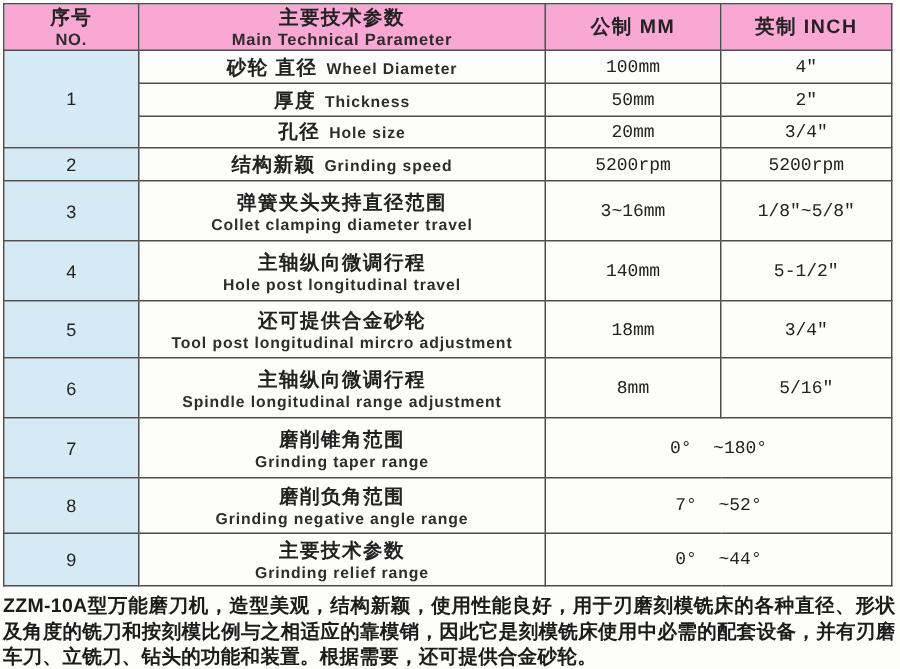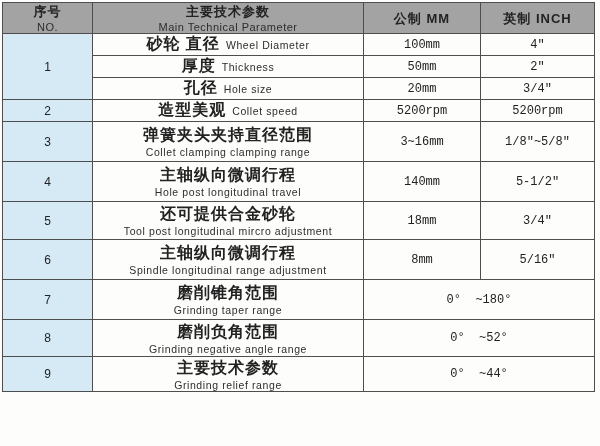--- a/index.html
+++ b/index.html
@@ -13,24 +13,24 @@
   table.spec {
     border-collapse:collapse; table-layout:fixed;
     width:592px;
   }
   .spec th, .spec td {
     border:1px solid #4e4e4e;
     padding:0 2px; margin:0;
     text-align:center; vertical-align:middle;
     overflow:hidden;
   }
-  .hdr { background:#a3a3a3; }
+  .hdr { background:#f9a8d4; }
   .no-cell { background:#d6eaf5; font-size:12px; color:#222; }
-  .zh { font-size:16px; font-weight:bold; letter-spacing:1px; color:#222; }
-  .en { font-size:10.5px; letter-spacing:0.6px; font-weight:normal; color:#2d2d2d; }
+  .zh { font-size:13px; font-weight:bold; letter-spacing:1px; color:#222; }
+  .en { font-size:10.5px; letter-spacing:0.6px; font-weight:bold; color:#2d2d2d; }
   .inline { display:inline; }
   span.en.inline { margin-left:6px; }
   .hdr .zh { font-size:13px; }
   .hdr .en { font-size:11px; letter-spacing:0.5px; }
   .val { font-size:12px; color:#222; white-space:pre;font-family:Liberation Mono, monospace; }
   
   .h31{height:31px} .h22{height:22px} .h21{height:21px}
   .h40{height:40px} .h38{height:38px} .h37{height:37px} .h35{height:35px}
   .note {
     margin:4px 0 0 0; width:595px;
@@ -81,29 +81,29 @@
         <td class="val">50mm</td>
         <td class="val">2"</td>
       </tr>
       <tr class="h21">
         <td><span class="zh inline">孔径</span><span class="en inline">Hole size</span></td>
         <td class="val">20mm</td>
         <td class="val">3/4"</td>
       </tr>
       <tr class="h22">
         <td class="no-cell">2</td>
-        <td><span class="zh inline">造型美观</span><span class="en inline">Collet speed</span></td>
+        <td><span class="zh inline">结构新颖</span><span class="en inline">Grinding speed</span></td>
         <td class="val">5200rpm</td>
         <td class="val">5200rpm</td>
       </tr>
       <tr class="h40">
         <td class="no-cell">3</td>
         <td>
           <div class="zh">弹簧夹头夹持直径范围</div>
-          <div class="en">Collet clamping clamping range</div>
+          <div class="en">Collet clamping diameter travel</div>
         </td>
         <td class="val">3~16mm</td>
         <td class="val">1/8"~5/8"</td>
       </tr>
       <tr class="h40">
         <td class="no-cell">4</td>
         <td>
           <div class="zh">主轴纵向微调行程</div>
           <div class="en">Hole post longitudinal travel</div>
         </td>
@@ -135,27 +135,28 @@
           <div class="en">Grinding taper range</div>
         </td>
         <td class="val" colspan="2">0°  ~180°</td>
       </tr>
       <tr class="h37">
         <td class="no-cell">8</td>
         <td>
           <div class="zh">磨削负角范围</div>
           <div class="en">Grinding negative angle range</div>
         </td>
-        <td class="val" colspan="2">0°  ~52°</td>
+        <td class="val" colspan="2">7°  ~52°</td>
       </tr>
       <tr class="h35">
         <td class="no-cell">9</td>
         <td>
           <div class="zh">主要技术参数</div>
           <div class="en">Grinding relief range</div>
         </td>
         <td class="val" colspan="2">0°  ~44°</td>
       </tr>
     </tbody>
   </table>
 
+  <p class="note">ZZM-10A型万能磨刀机，造型美观，结构新颖，使用性能良好，用于刃磨刻模铣床的各种直径、形状及角度的铣刀和按刻模比例与之相适应的靠模销，因此它是刻模铣床使用中必需的配套设备，并有刃磨车刀、立铣刀、钻头的功能和装置。根据需要，还可提供合金砂轮。</p>
 
 </div>
 
 </body></html>

